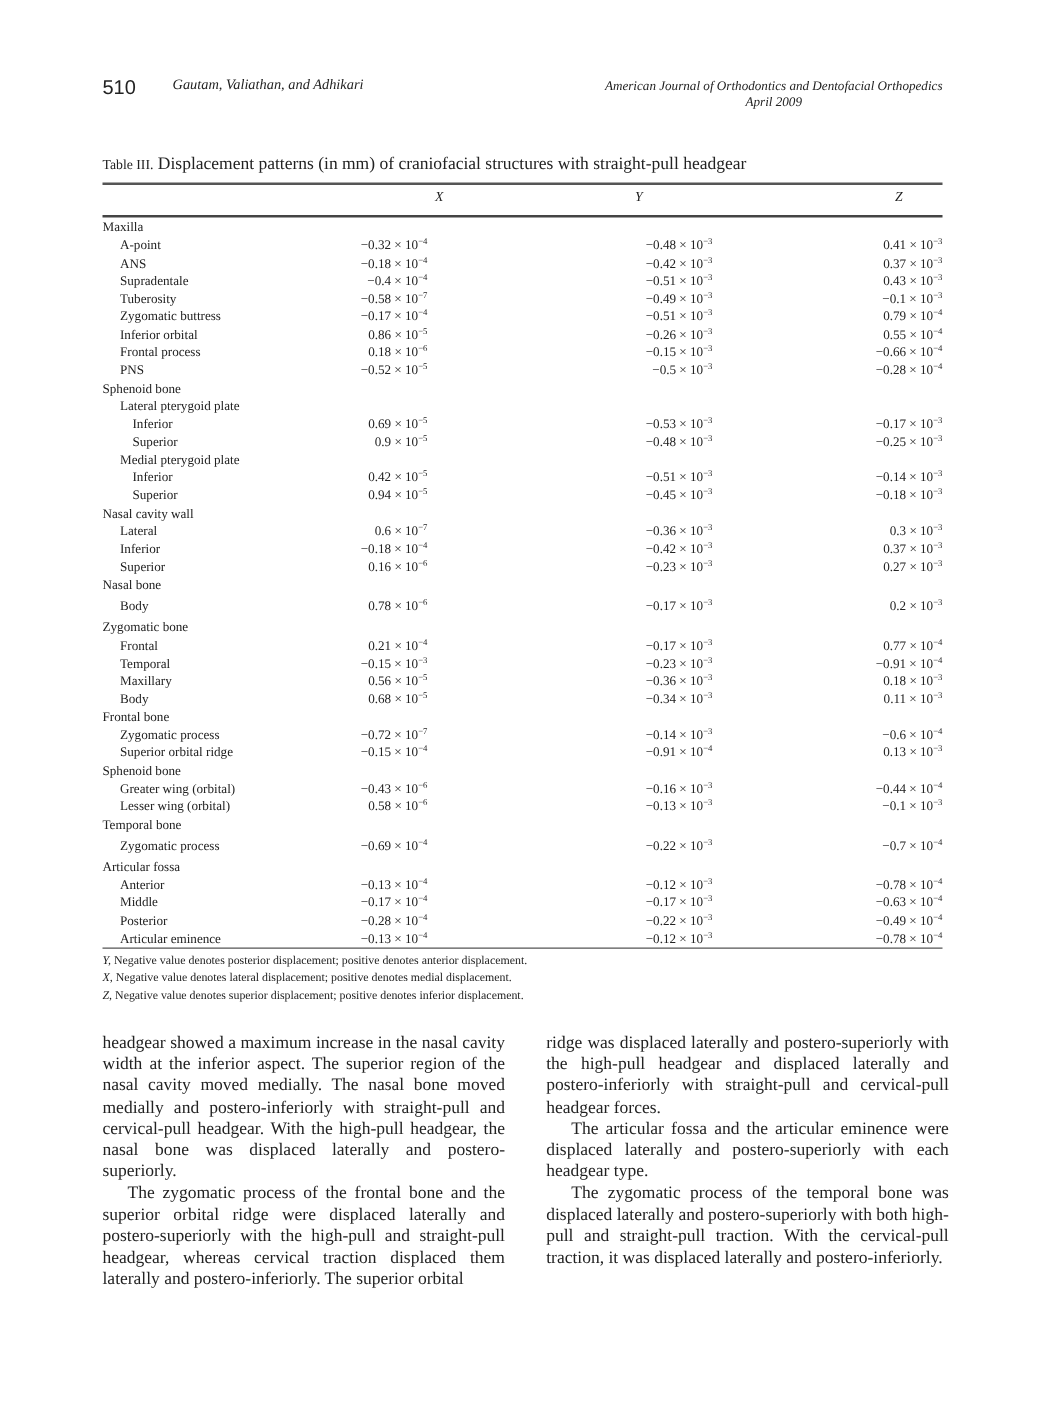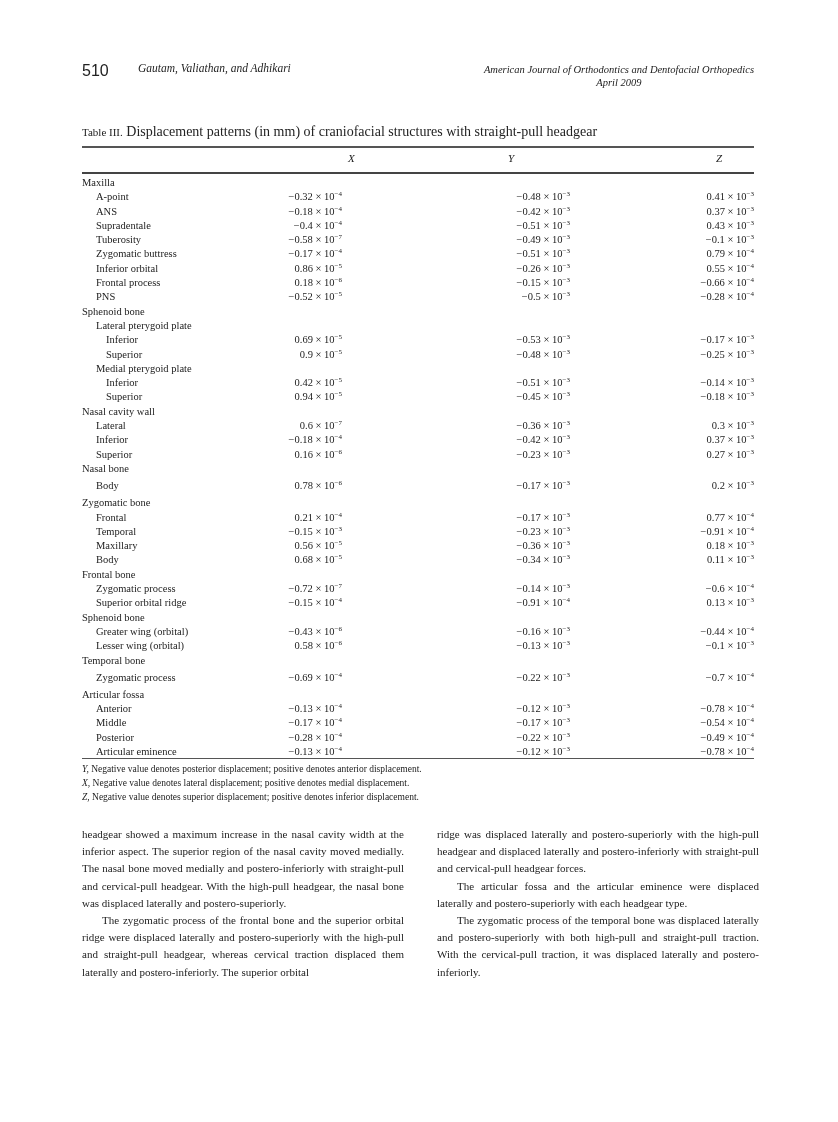--- a/index.html
+++ b/index.html
@@ -19,21 +19,21 @@
   .row .label { position: absolute; left: 0; white-space: nowrap; }
   .row.l1 .label { left: 14px; }
   .row.l2 .label { left: 24px; }
   .row .val { position: absolute; white-space: nowrap; text-align: right; }
   .val.x { right: 412px; }
   .val.y { right: 184px; }
   .val.z { right: 0; text-align: center; }
   sup { font-size: 7px; vertical-align: 4px; line-height: 0; }
   .notes { position: absolute; left: 82px; top: 762px; font-size: 9.5px; line-height: 14px; }
   .notes i { font-style: italic; }
-  .col { position: absolute; top: 826px; width: 322px; font-size: 11px; line-height: 17.2px; text-align: justify; }
+  .col { position: absolute; top: 826px; width: 322px; font-size: 14px; line-height: 17.2px; text-align: justify; }
   .col.left { left: 82px; }
   .col.right { left: 437px; }
   .col p { margin: 0; }
   .col p.indent { text-indent: 20px; }
 </style>
 </head>
 <body>
 
 <div class="header">
   <span class="page-num">510</span>
@@ -242,21 +242,21 @@
     <div class="row l1">
       <span class="label">Anterior</span>
       <span class="val x"><span>−0.13 × 10</span><sup>−4</sup></span>
       <span class="val y"><span>−0.12 × 10</span><sup>−3</sup></span>
       <span class="val z"><span>−0.78 × 10</span><sup>−4</sup></span>
     </div>
     <div class="row l1">
       <span class="label">Middle</span>
       <span class="val x"><span>−0.17 × 10</span><sup>−4</sup></span>
       <span class="val y"><span>−0.17 × 10</span><sup>−3</sup></span>
-      <span class="val z"><span>−0.54 × 10</span><sup>−4</sup></span>
+      <span class="val z"><span>−0.63 × 10</span><sup>−4</sup></span>
     </div>
     <div class="row l1">
       <span class="label">Posterior</span>
       <span class="val x"><span>−0.28 × 10</span><sup>−4</sup></span>
       <span class="val y"><span>−0.22 × 10</span><sup>−3</sup></span>
       <span class="val z"><span>−0.49 × 10</span><sup>−4</sup></span>
     </div>
     <div class="row l1">
       <span class="label">Articular eminence</span>
       <span class="val x"><span>−0.13 × 10</span><sup>−4</sup></span>

